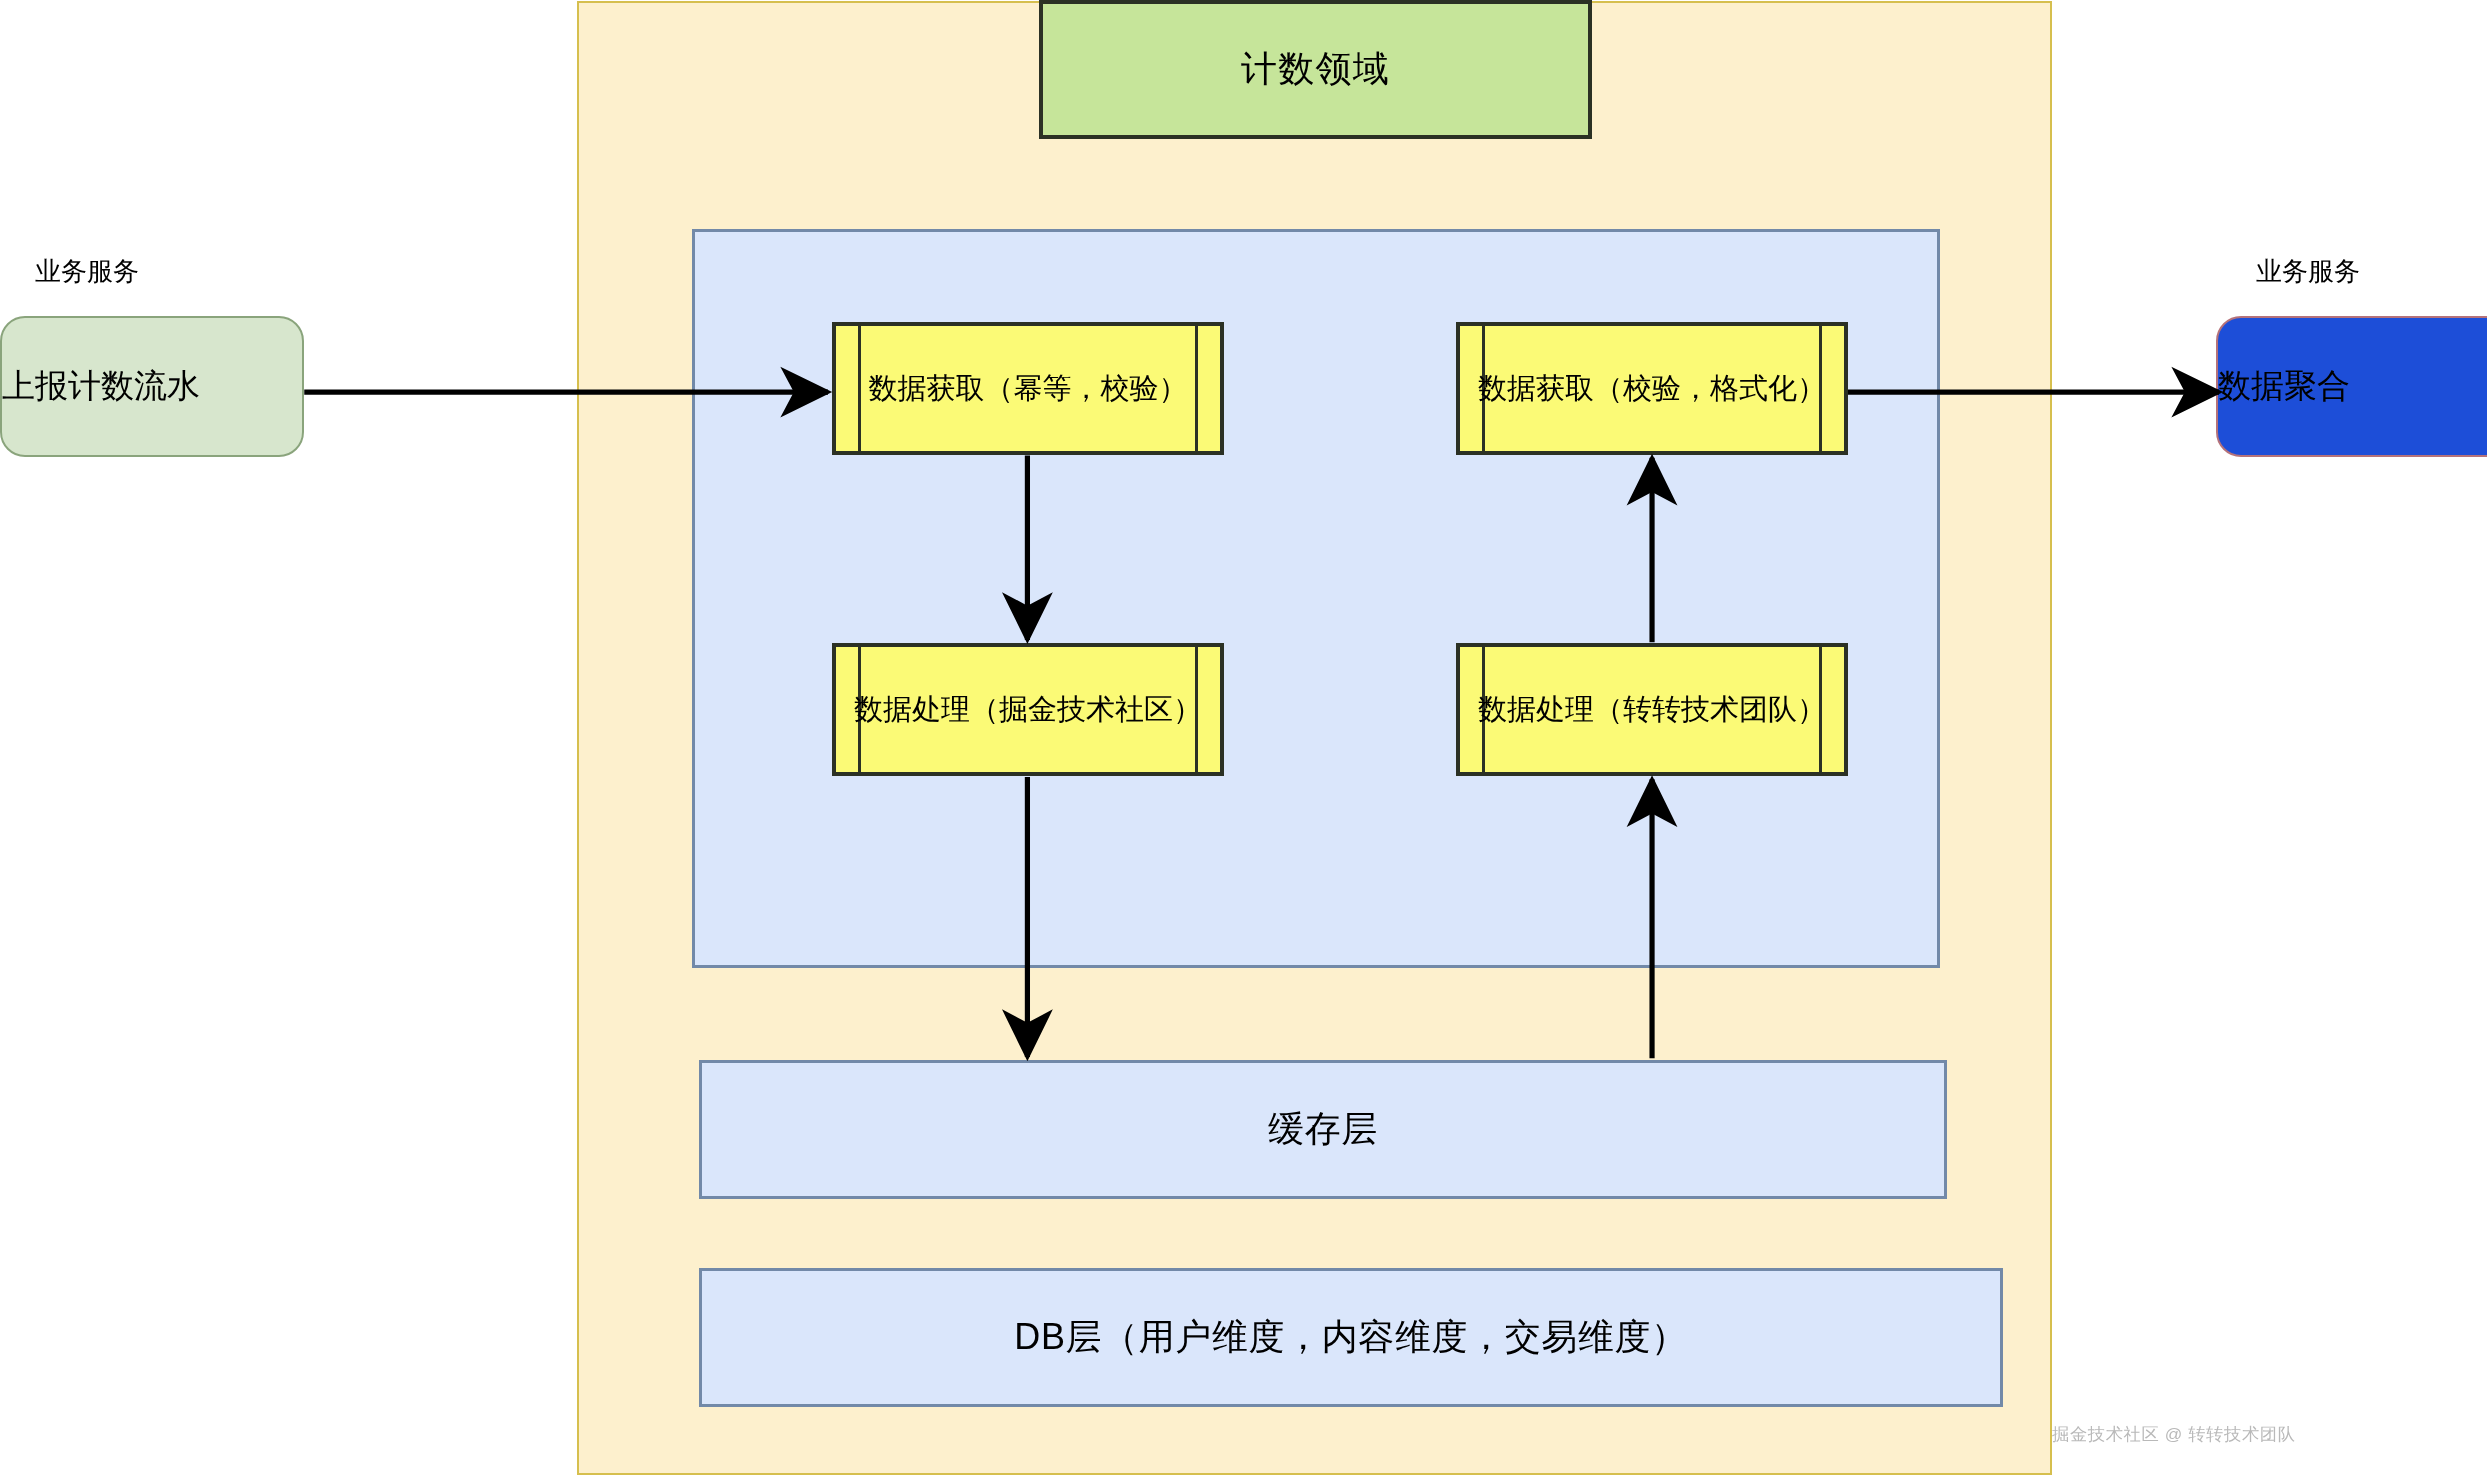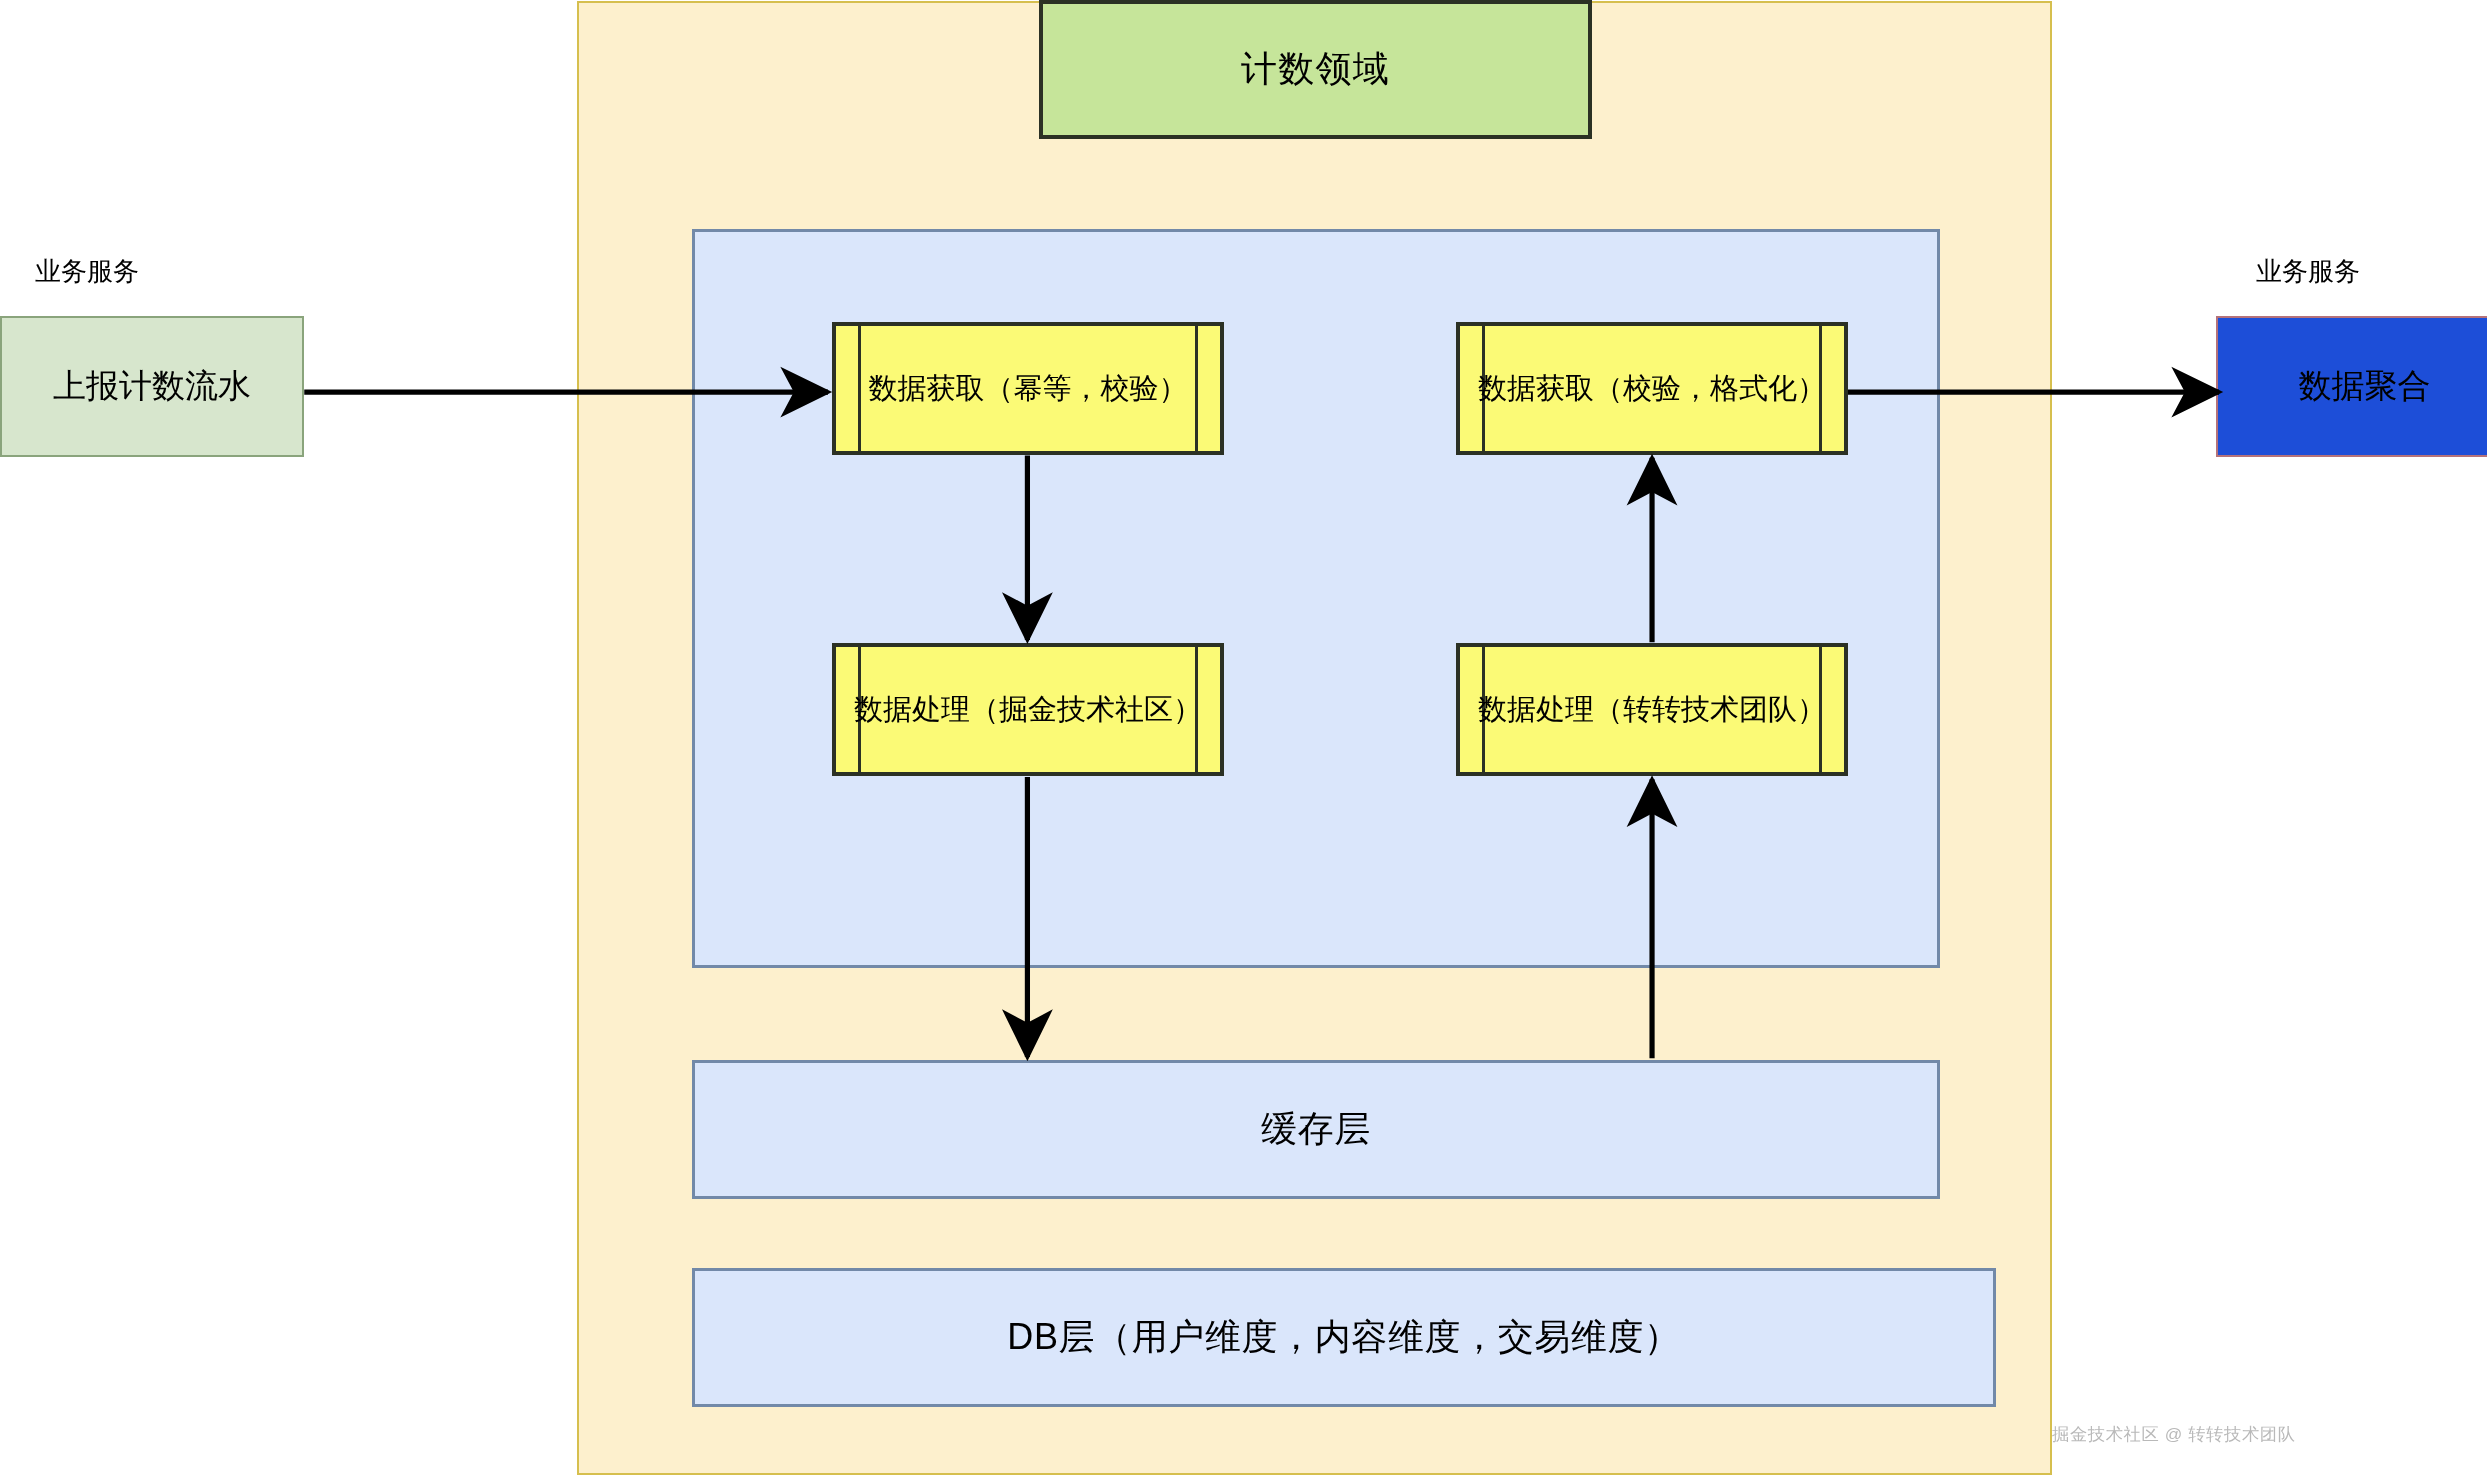--- a/index.html
+++ b/index.html
@@ -58,20 +58,21 @@
     border: 3.5px solid #7289a8;
   }
 
   
   .layer-bar {
     background: #dae6fb;
     border: 3.5px solid #7289a8;
     display: flex;
     align-items: center;
     justify-content: center;
+    margin-left: 7px;
   }
   .cache-layer {
     left: 692px; top: 1060px;
     width: 1248px; height: 139px;
   }
   .db-layer {
     left: 692px; top: 1268px;
     width: 1304px; height: 139px;
   }
   .layer-bar .label {
@@ -111,21 +112,21 @@
   .sp-d { left: 1456px; top: 643px; width: 392px; height: 133px; }
 
   
   .ext-label {
     font-size: 26px;
     white-space: nowrap;
   }
   .ext-box {
     display: flex;
     align-items: center;
-    justify-content: center;
+    border-radius: 25px;
   }
   .ext-box .label {
     font-size: 33px;
     white-space: nowrap;
   }
 
   .label-left  { left: 35px;  top: 254px; }
   .box-left {
     left: 0px; top: 316px;
     width: 304px; height: 141px;

